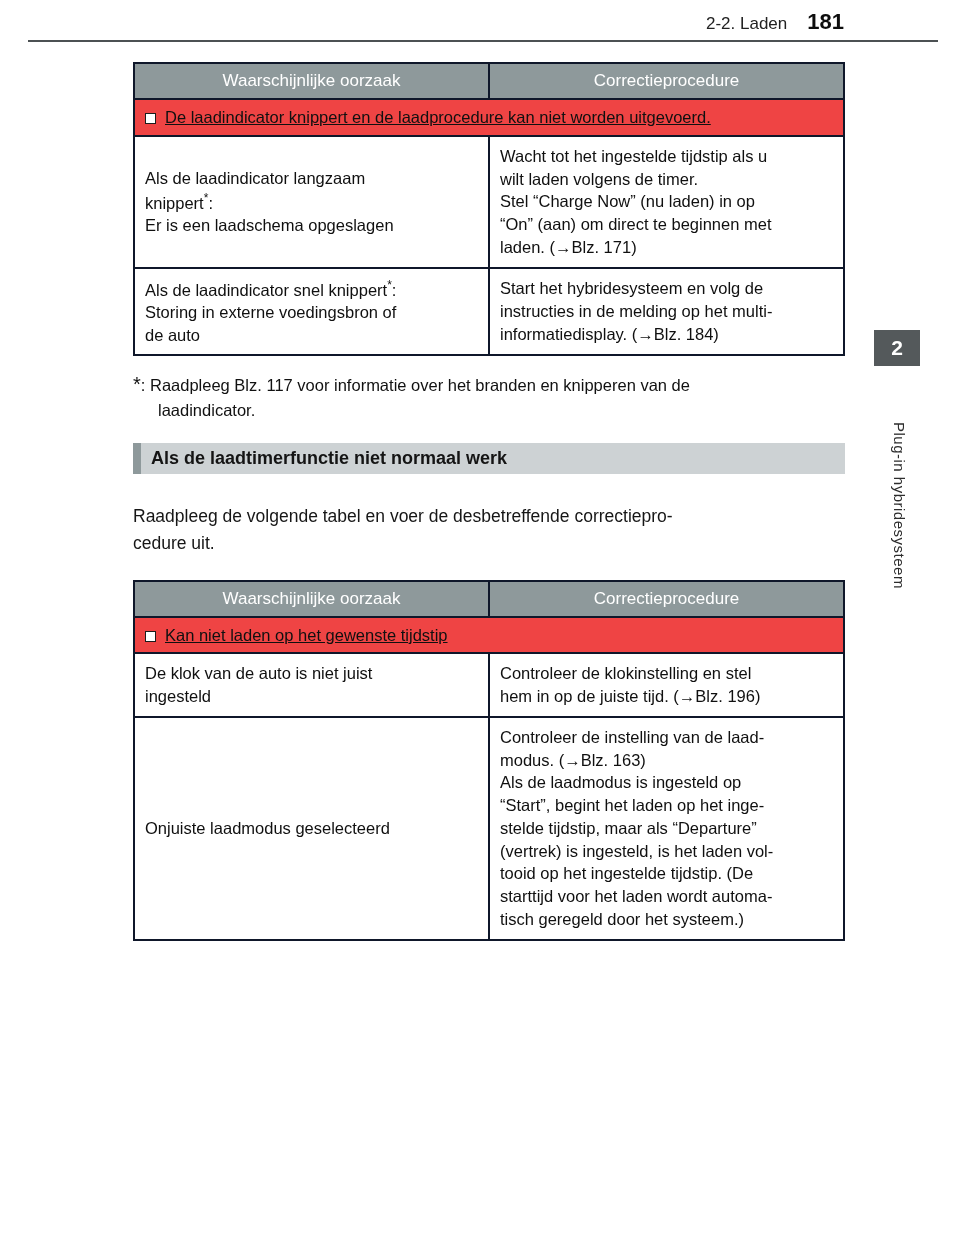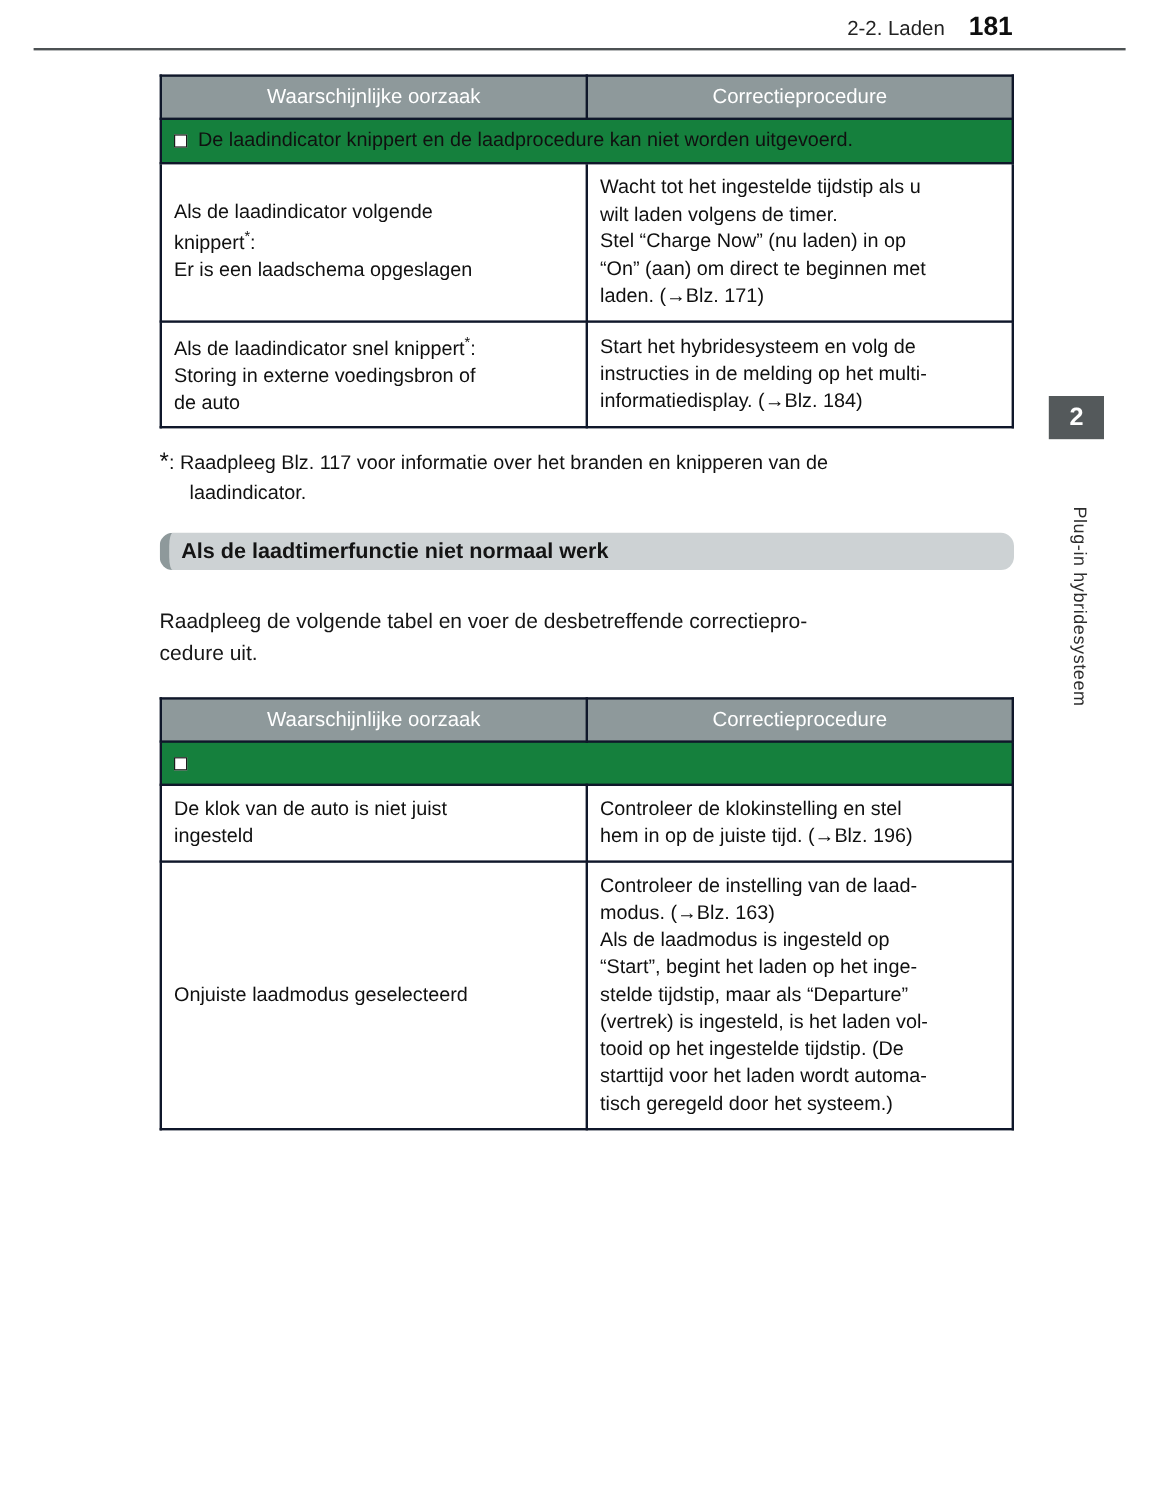--- a/index.html
+++ b/index.html
@@ -18,37 +18,37 @@
 
   .content { margin:20px 115px 0 133px; width:712px; }
 
   table { width:100%; border-collapse:collapse; table-layout:fixed; }
   th, td { border:2px solid #0f172a; }
   th {
     background:#8e999b; color:#ffffff; font-weight:normal;
     font-size:17px; text-align:center; padding:7px 4px;
   }
   td { font-size:16.5px; line-height:1.38; padding:8px 10px; vertical-align:middle; color:#101010; }
-  tr.sub td { background:#15803d; padding:6px 10px; }
+  tr.sub td { background:#ef4444; padding:6px 10px;text-decoration:underline; }
   .pre { white-space:pre-line; }
   td sup { font-size:12px; }
   .checkbox {
     display:inline-block; width:11px; height:11px; border:1.5px solid #1c1c1c;
     margin-right:9px; vertical-align:-1px; background:#fff;
   }
 
   .footnote {
     margin-top:14px; font-size:16.5px; line-height:1.45;
     padding-left:25px; text-indent:-25px; white-space:pre-line; color:#111;
   }
   .footnote .star { font-size:20px; }
 
   .section-heading {
     margin-top:20px; background:#cdd2d4; border-left:8px solid #8e999b;
-    padding:5px 10px; font-size:18px; font-weight:bold; color:#141414;border-radius:11px;
+    padding:5px 10px; font-size:18px; font-weight:bold; color:#141414;
   }
 
   .intro { margin-top:29px; font-size:17.5px; line-height:1.55; white-space:pre-line; color:#161616; }
 
   .tbl2 { margin-top:22px; }
 
   
   .chapter-box {
     position:absolute; top:330px; right:40px; width:46px; height:36px;
     background:#54595b; color:#fff; font-size:21px; font-weight:bold;
@@ -88,21 +88,21 @@
         <tr>
           <th>Waarschijnlijke oorzaak</th>
           <th>Correctieprocedure</th>
         </tr>
       </thead>
       <tbody>
         <tr class="sub">
           <td colspan="2"><span class="checkbox"></span><span>De laadindicator knippert en de laadprocedure kan niet worden uitgevoerd.</span></td>
         </tr>
         <tr>
-          <td class="cause"><span>Als de laadindicator volgende</span><br><span>knippert</span><sup>*</sup><span>:</span><br><span>Er is een laadschema opgeslagen</span></td>
+          <td class="cause"><span>Als de laadindicator langzaam</span><br><span>knippert</span><sup>*</sup><span>:</span><br><span>Er is een laadschema opgeslagen</span></td>
           <td class="proc pre">Wacht tot het ingestelde tijdstip als u
 wilt laden volgens de timer.
 Stel “Charge Now” (nu laden) in op
 “On” (aan) om direct te beginnen met
 laden. (→Blz. 171)</td>
         </tr>
         <tr>
           <td class="cause"><span>Als de laadindicator snel knippert</span><sup>*</sup><span>:</span><br><span>Storing in externe voedingsbron of</span><br><span>de auto</span></td>
           <td class="proc pre">Start het hybridesysteem en volg de
 instructies in de melding op het multi-
@@ -125,21 +125,21 @@
           <col style="width:50%">
         </colgroup>
       <thead>
         <tr>
           <th>Waarschijnlijke oorzaak</th>
           <th>Correctieprocedure</th>
         </tr>
       </thead>
       <tbody>
         <tr class="sub">
-          <td colspan="2"><span class="checkbox"></span></td>
+          <td colspan="2"><span class="checkbox"></span><span>Kan niet laden op het gewenste tijdstip</span></td>
         </tr>
         <tr>
           <td class="cause pre">De klok van de auto is niet juist
 ingesteld</td>
           <td class="proc pre">Controleer de klokinstelling en stel
 hem in op de juiste tijd. (→Blz. 196)</td>
         </tr>
         <tr>
           <td class="cause pre">Onjuiste laadmodus geselecteerd</td>
           <td class="proc pre">Controleer de instelling van de laad-

